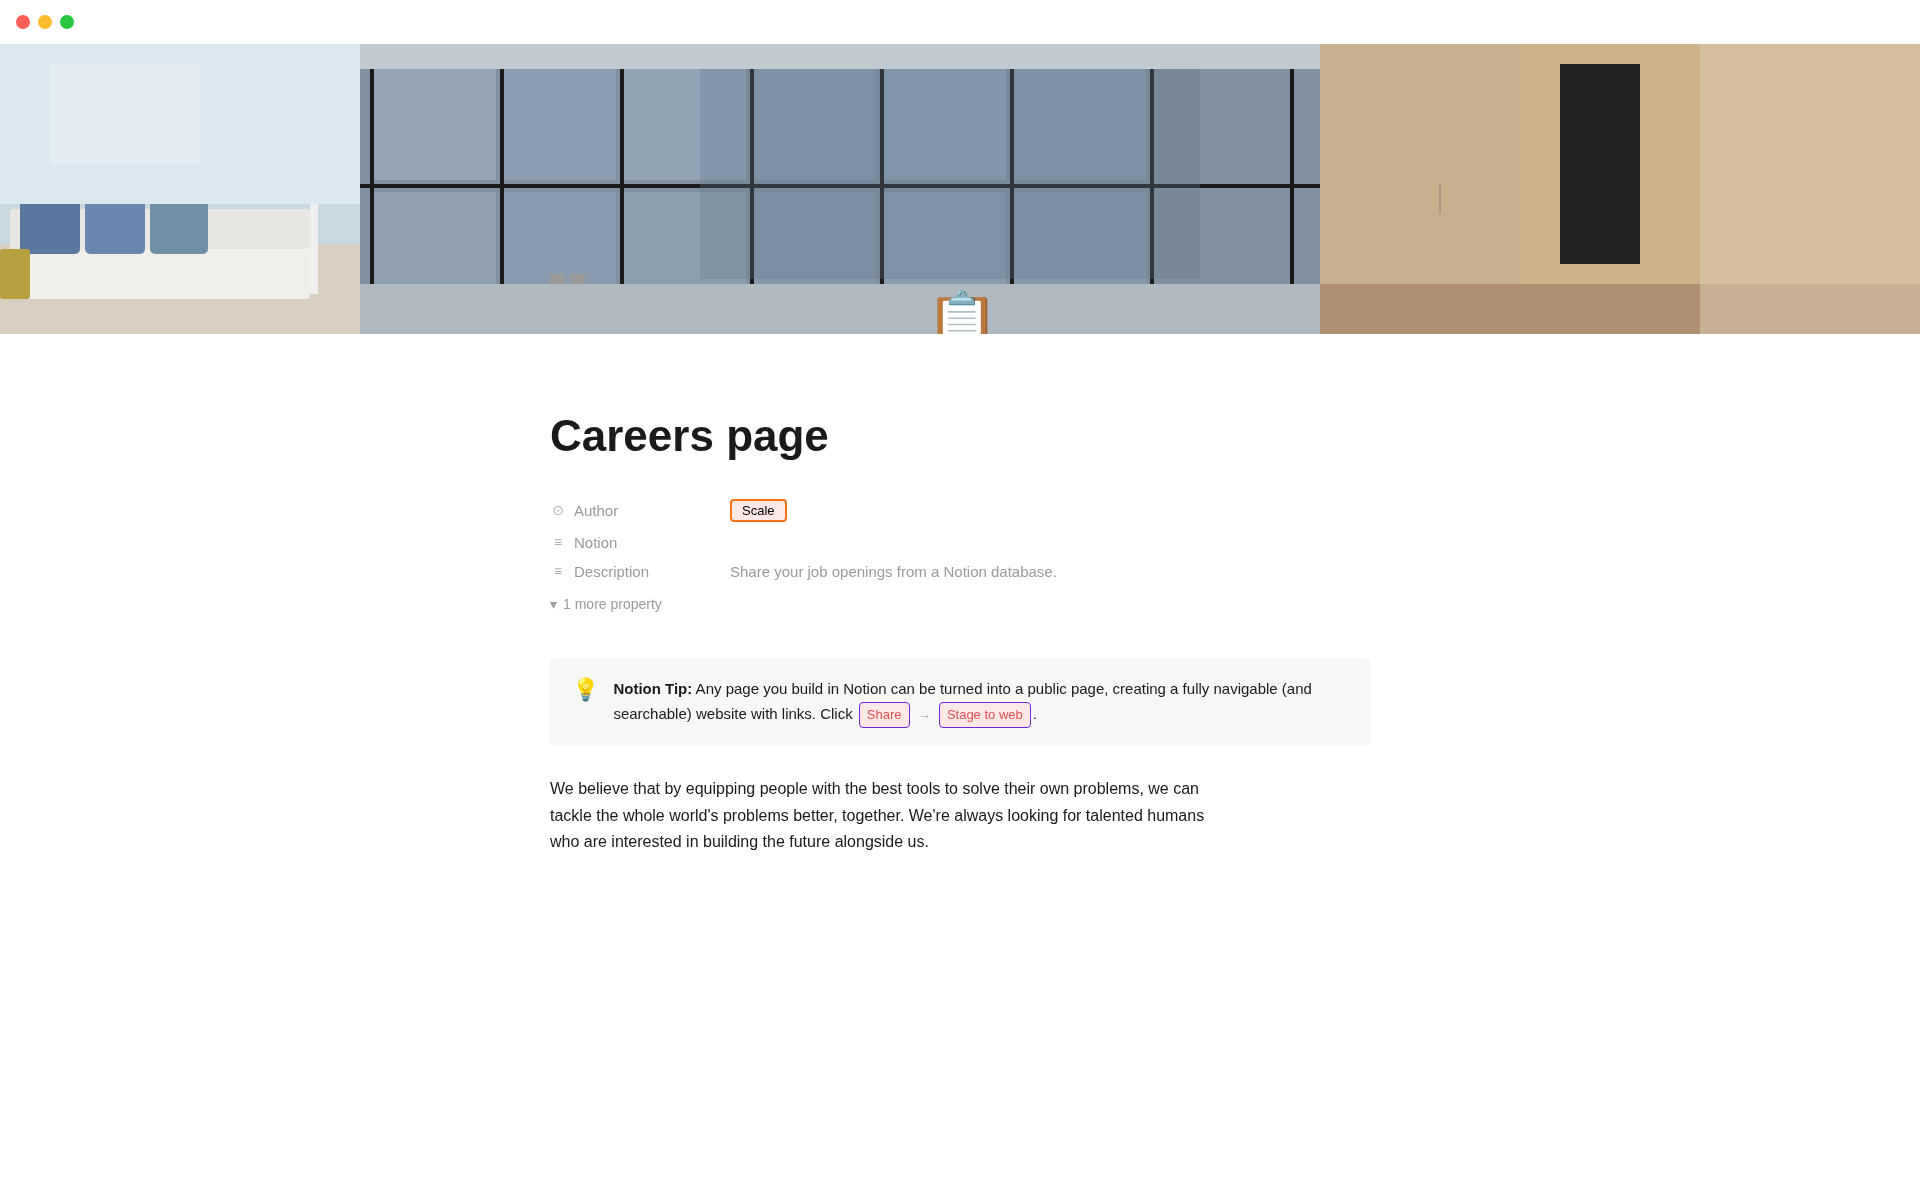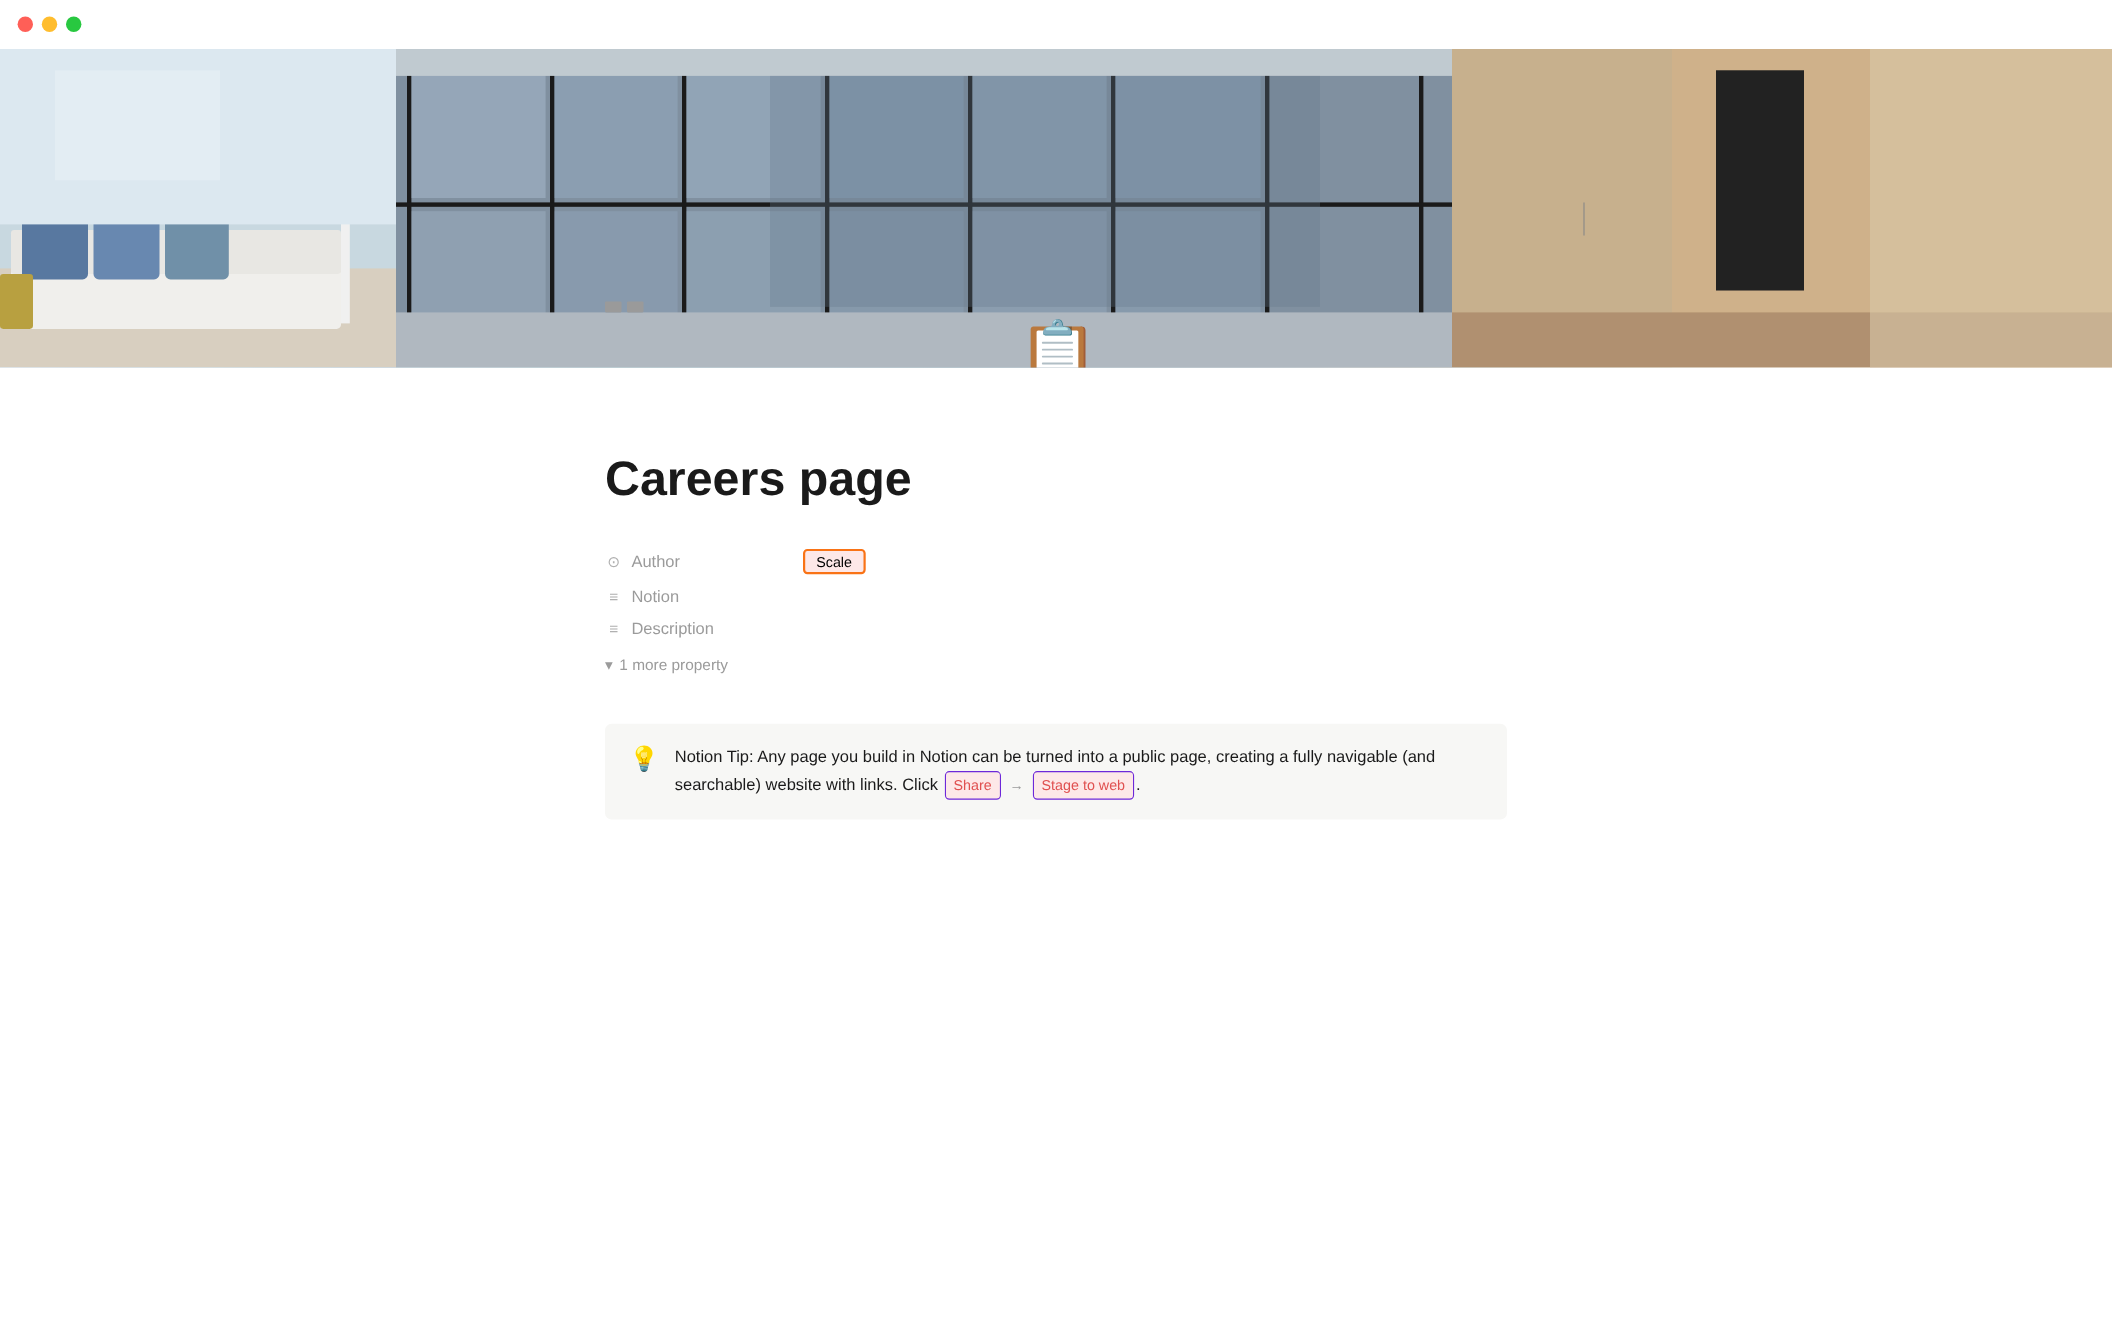--- a/index.html
+++ b/index.html
@@ -189,21 +189,21 @@
       flex-shrink: 0;
     }
 
     .tip-text {
       font-size: 15px;
       color: #1a1a1a;
       line-height: 1.7;
     }
 
     .tip-bold {
-      font-weight: 400;
+      font-weight: 700;
       margin-top: 43px;
     }
 
     .tip-badge {
       display: inline-block;
       background: #fde8e8;
       color: #e05050;
       border-radius: 4px;
       padding: 1px 7px;
       font-size: 13px;
@@ -360,31 +360,35 @@
         <span class="property-icon">≡</span>
         <span>Notion</span>
       </div>
     </div>
 
     <div class="property-row">
       <div class="property-label">
         <span class="property-icon">≡</span>
         <span>Description</span>
       </div>
+      <div class="property-value">
+        <span class="property-desc">Share your job openings from a Notion database.</span>
+      </div>
     </div>
 
     <div class="more-property">
       <span>▾</span>
       <span>1 more property</span>
     </div>
 
   </div>
 
   <div class="tip-box">
     <span class="tip-emoji">💡</span>
     <div class="tip-text">
       <span class="tip-bold">Notion Tip:</span><span> Any page you build in Notion can be turned into a public page, creating a fully navigable (and searchable) website with links. Click </span><span class="tip-badge">Share</span> <span class="tip-arrow">→</span> <span class="tip-badge">Stage to web</span><span>.</span>
     </div>
   </div>
 
 
+  <p class="main-paragraph">We believe that by equipping people with the best tools to solve their own problems, we can tackle the whole world's problems better, together. We're always looking for talented humans who are interested in building the future alongside us.</p>
 
 </div>
 
 </body></html>

